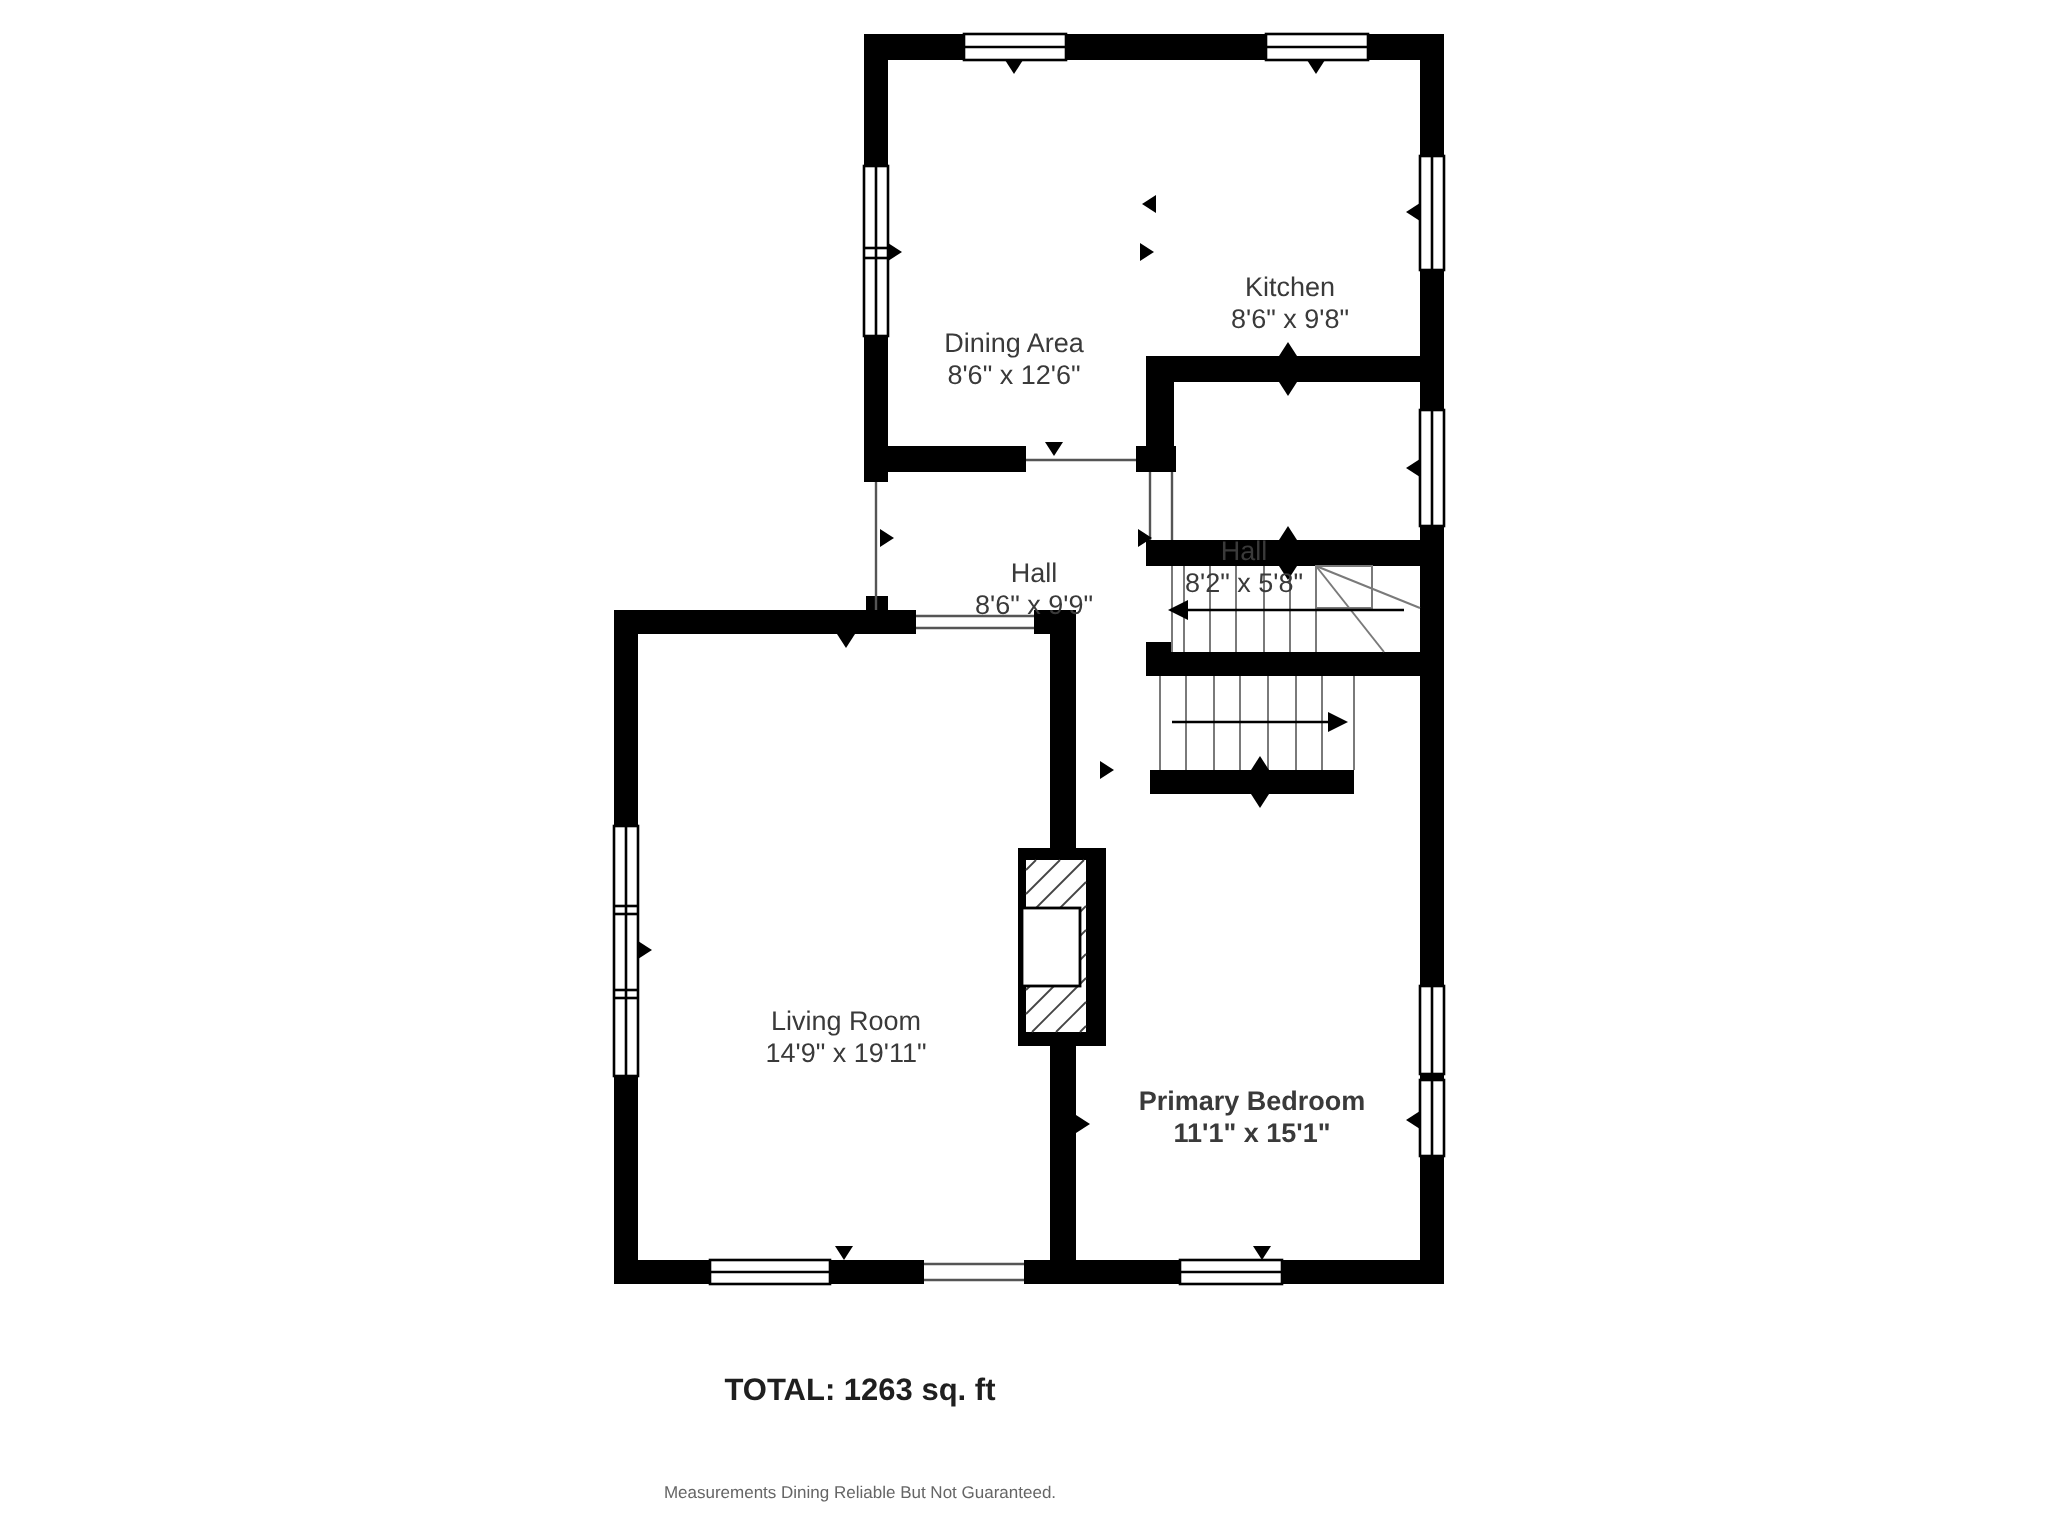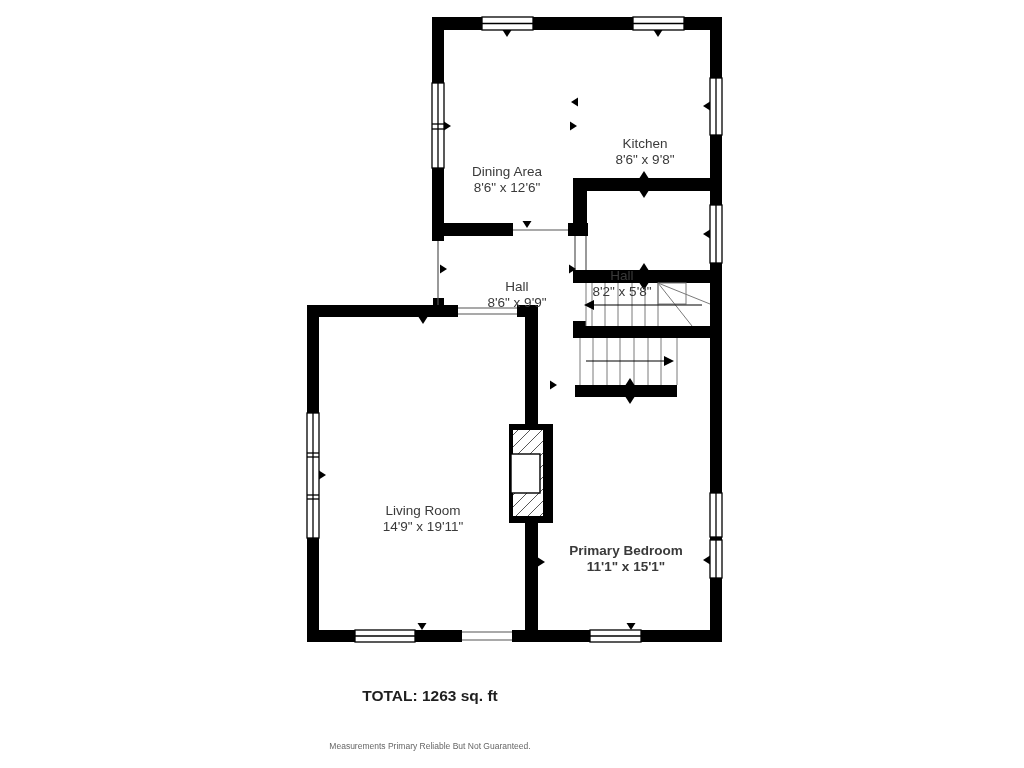--- a/index.html
+++ b/index.html
@@ -202,15 +202,15 @@
   <div class="room-label" style="left:423px;top:468px;">
     <div>Living Room</div>
     <div>14'9" x 19'11"</div>
   </div>
   <div class="room-label" style="left:626px;top:508px;font-weight:bold;">
     <div>Primary Bedroom</div>
     <div>11'1" x 15'1"</div>
   </div>
 
   <div class="footer-line footer-total" style="top:687px;">TOTAL: 1263 sq. ft</div>
-  <div class="footer-line footer-disclaimer" style="top:741px;">Measurements Primary Reliable But Not Guaranteed.</div>
+  <div class="footer-line footer-disclaimer" style="top:741px;">Measurements Dining Reliable But Not Guaranteed.</div>
 
 </div>
 
 </body></html>

